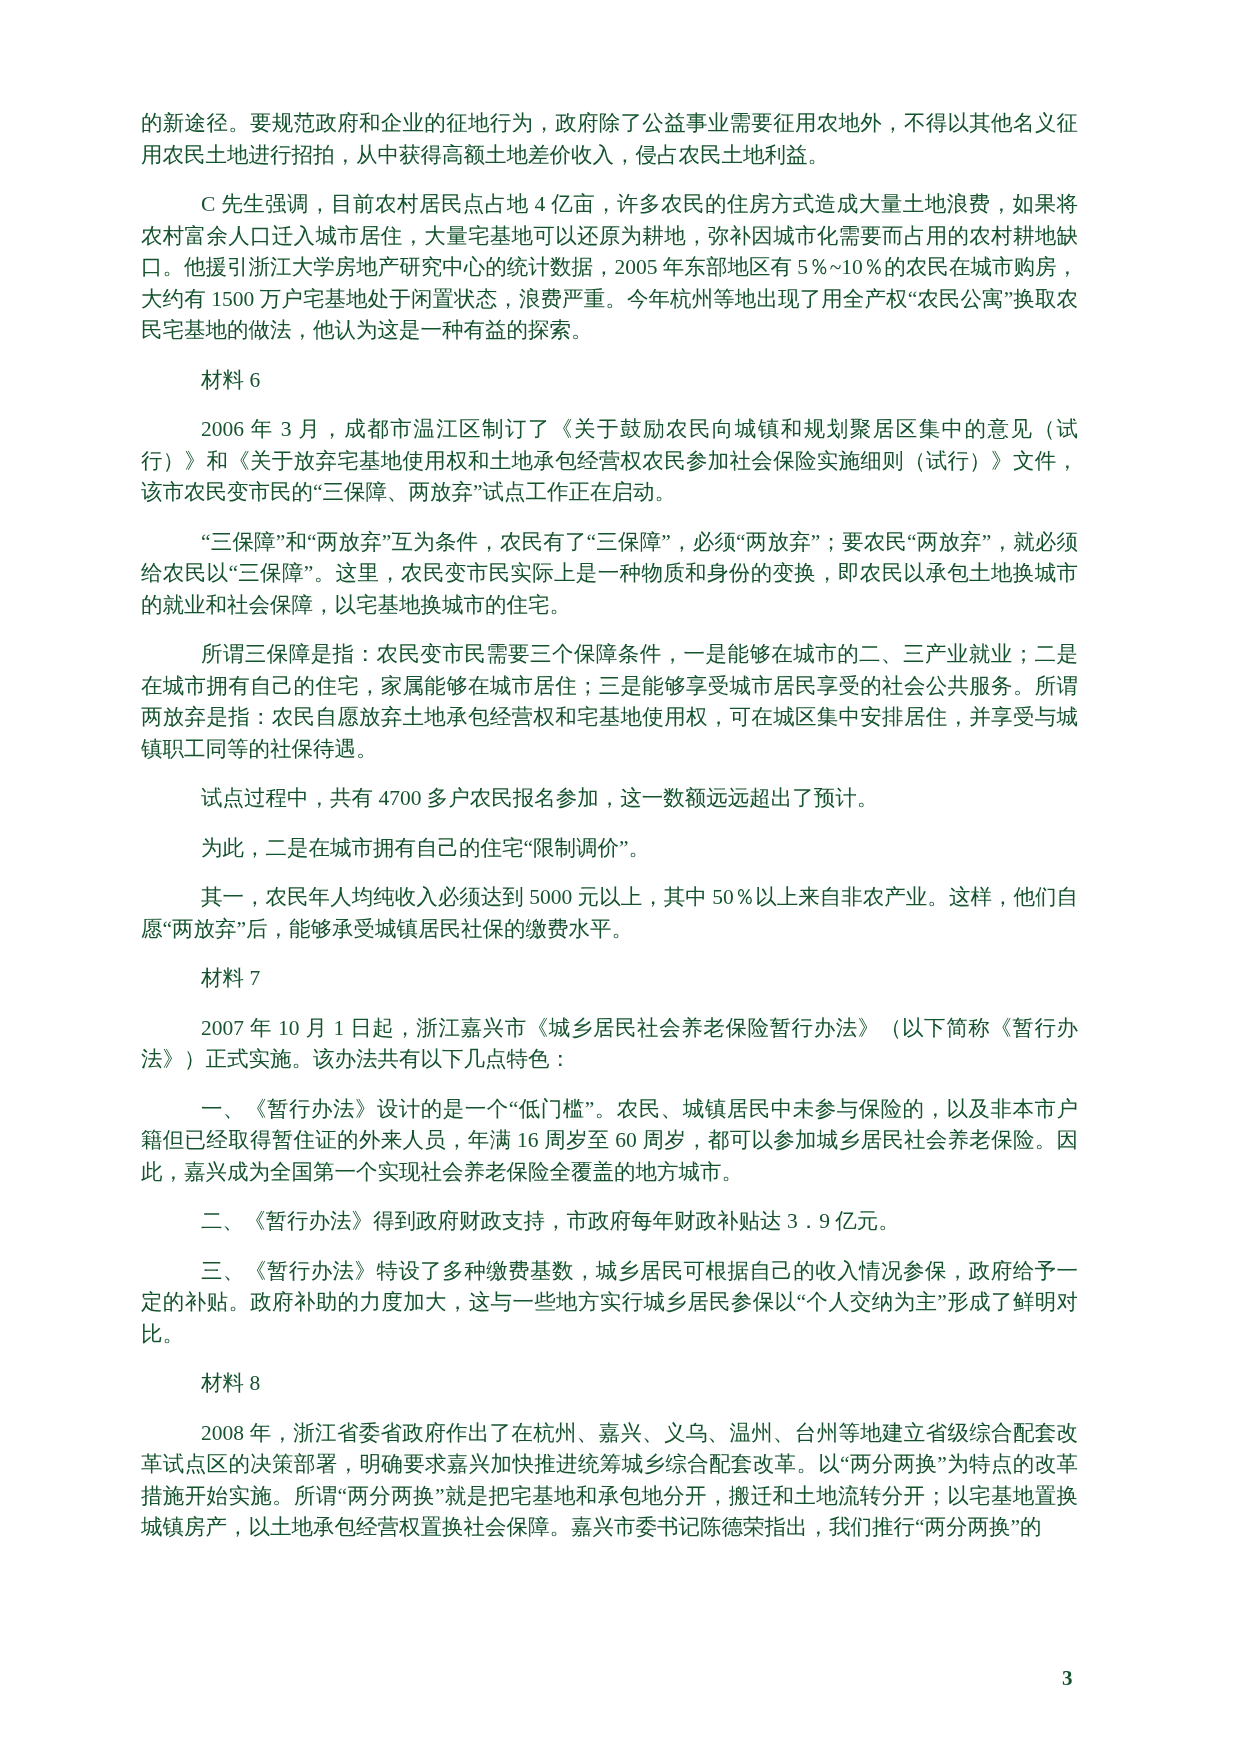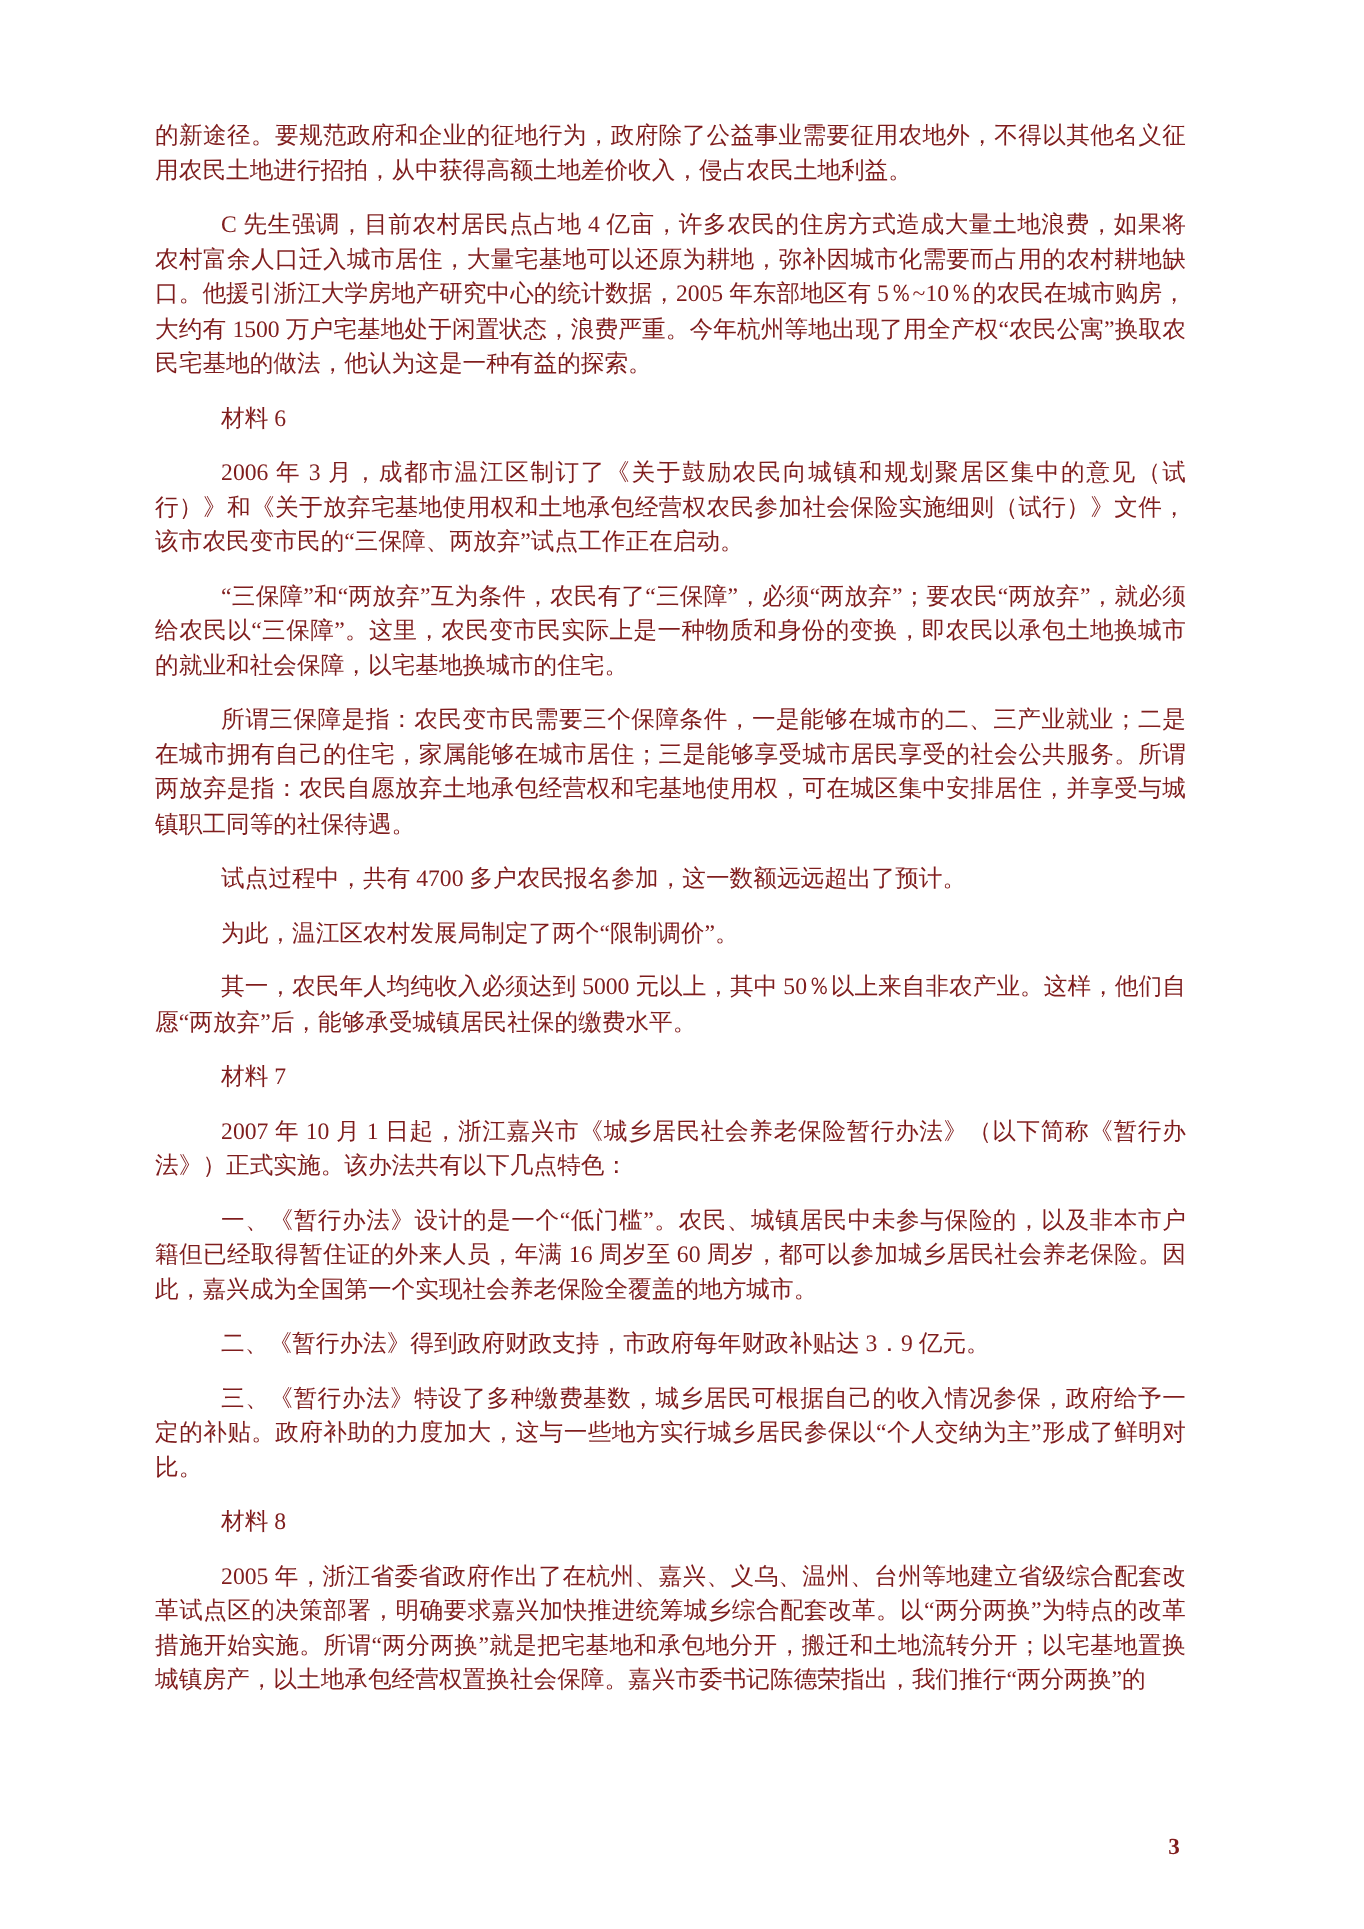--- a/index.html
+++ b/index.html
@@ -5,21 +5,21 @@
   html, body {
     margin: 0;
     padding: 0;
     background: #ffffff;
   }
   .page {
     position: relative;
     width: 1240px;
     height: 1754px;
     background: #ffffff;
-    color: #7f1d1d;
+    color: #14532d;
     font-family: "Liberation Serif", "DejaVu Serif", serif;
     overflow: hidden;
   }
   .content {
     position: absolute;
     left: 141px;
     top: 108px;
     width: 937px;
   }
   .para {
@@ -47,24 +47,24 @@
 
 <div class="page">
   <div class="content">
       <p class="para">的新途径。要规范政府和企业的征地行为，政府除了公益事业需要征用农地外，不得以其他名义征用农民土地进行招拍，从中获得高额土地差价收入，侵占农民土地利益。</p>
       <p class="para indent">C 先生强调，目前农村居民点占地 4 亿亩，许多农民的住房方式造成大量土地浪费，如果将农村富余人口迁入城市居住，大量宅基地可以还原为耕地，弥补因城市化需要而占用的农村耕地缺口。他援引浙江大学房地产研究中心的统计数据，2005 年东部地区有 5％~10％的农民在城市购房，大约有 1500 万户宅基地处于闲置状态，浪费严重。今年杭州等地出现了用全产权“农民公寓”换取农民宅基地的做法，他认为这是一种有益的探索。</p>
       <p class="para indent">材料 6</p>
       <p class="para indent">2006 年 3 月，成都市温江区制订了《关于鼓励农民向城镇和规划聚居区集中的意见（试行）》和《关于放弃宅基地使用权和土地承包经营权农民参加社会保险实施细则（试行）》文件，该市农民变市民的“三保障、两放弃”试点工作正在启动。</p>
       <p class="para indent">“三保障”和“两放弃”互为条件，农民有了“三保障”，必须“两放弃”；要农民“两放弃”，就必须给农民以“三保障”。这里，农民变市民实际上是一种物质和身份的变换，即农民以承包土地换城市的就业和社会保障，以宅基地换城市的住宅。</p>
       <p class="para indent">所谓三保障是指：农民变市民需要三个保障条件，一是能够在城市的二、三产业就业；二是在城市拥有自己的住宅，家属能够在城市居住；三是能够享受城市居民享受的社会公共服务。所谓两放弃是指：农民自愿放弃土地承包经营权和宅基地使用权，可在城区集中安排居住，并享受与城镇职工同等的社保待遇。</p>
       <p class="para indent">试点过程中，共有 4700 多户农民报名参加，这一数额远远超出了预计。</p>
-      <p class="para indent">为此，温江区农村发展局制定了两个“限制调价”。</p>
+      <p class="para indent">为此，二是在城市拥有自己的住宅“限制调价”。</p>
       <p class="para indent">其一，农民年人均纯收入必须达到 5000 元以上，其中 50％以上来自非农产业。这样，他们自愿“两放弃”后，能够承受城镇居民社保的缴费水平。</p>
       <p class="para indent">材料 7</p>
       <p class="para indent">2007 年 10 月 1 日起，浙江嘉兴市《城乡居民社会养老保险暂行办法》（以下简称《暂行办法》）正式实施。该办法共有以下几点特色：</p>
       <p class="para indent">一、《暂行办法》设计的是一个“低门槛”。农民、城镇居民中未参与保险的，以及非本市户籍但已经取得暂住证的外来人员，年满 16 周岁至 60 周岁，都可以参加城乡居民社会养老保险。因此，嘉兴成为全国第一个实现社会养老保险全覆盖的地方城市。</p>
       <p class="para indent">二、《暂行办法》得到政府财政支持，市政府每年财政补贴达 3．9 亿元。</p>
       <p class="para indent">三、《暂行办法》特设了多种缴费基数，城乡居民可根据自己的收入情况参保，政府给予一定的补贴。政府补助的力度加大，这与一些地方实行城乡居民参保以“个人交纳为主”形成了鲜明对比。</p>
       <p class="para indent">材料 8</p>
-      <p class="para indent">2005 年，浙江省委省政府作出了在杭州、嘉兴、义乌、温州、台州等地建立省级综合配套改革试点区的决策部署，明确要求嘉兴加快推进统筹城乡综合配套改革。以“两分两换”为特点的改革措施开始实施。所谓“两分两换”就是把宅基地和承包地分开，搬迁和土地流转分开；以宅基地置换城镇房产，以土地承包经营权置换社会保障。嘉兴市委书记陈德荣指出，我们推行“两分两换”的</p>
+      <p class="para indent">2008 年，浙江省委省政府作出了在杭州、嘉兴、义乌、温州、台州等地建立省级综合配套改革试点区的决策部署，明确要求嘉兴加快推进统筹城乡综合配套改革。以“两分两换”为特点的改革措施开始实施。所谓“两分两换”就是把宅基地和承包地分开，搬迁和土地流转分开；以宅基地置换城镇房产，以土地承包经营权置换社会保障。嘉兴市委书记陈德荣指出，我们推行“两分两换”的</p>
     </div>
   <div class="page-number">3</div>
 </div>
 
 </body></html>

